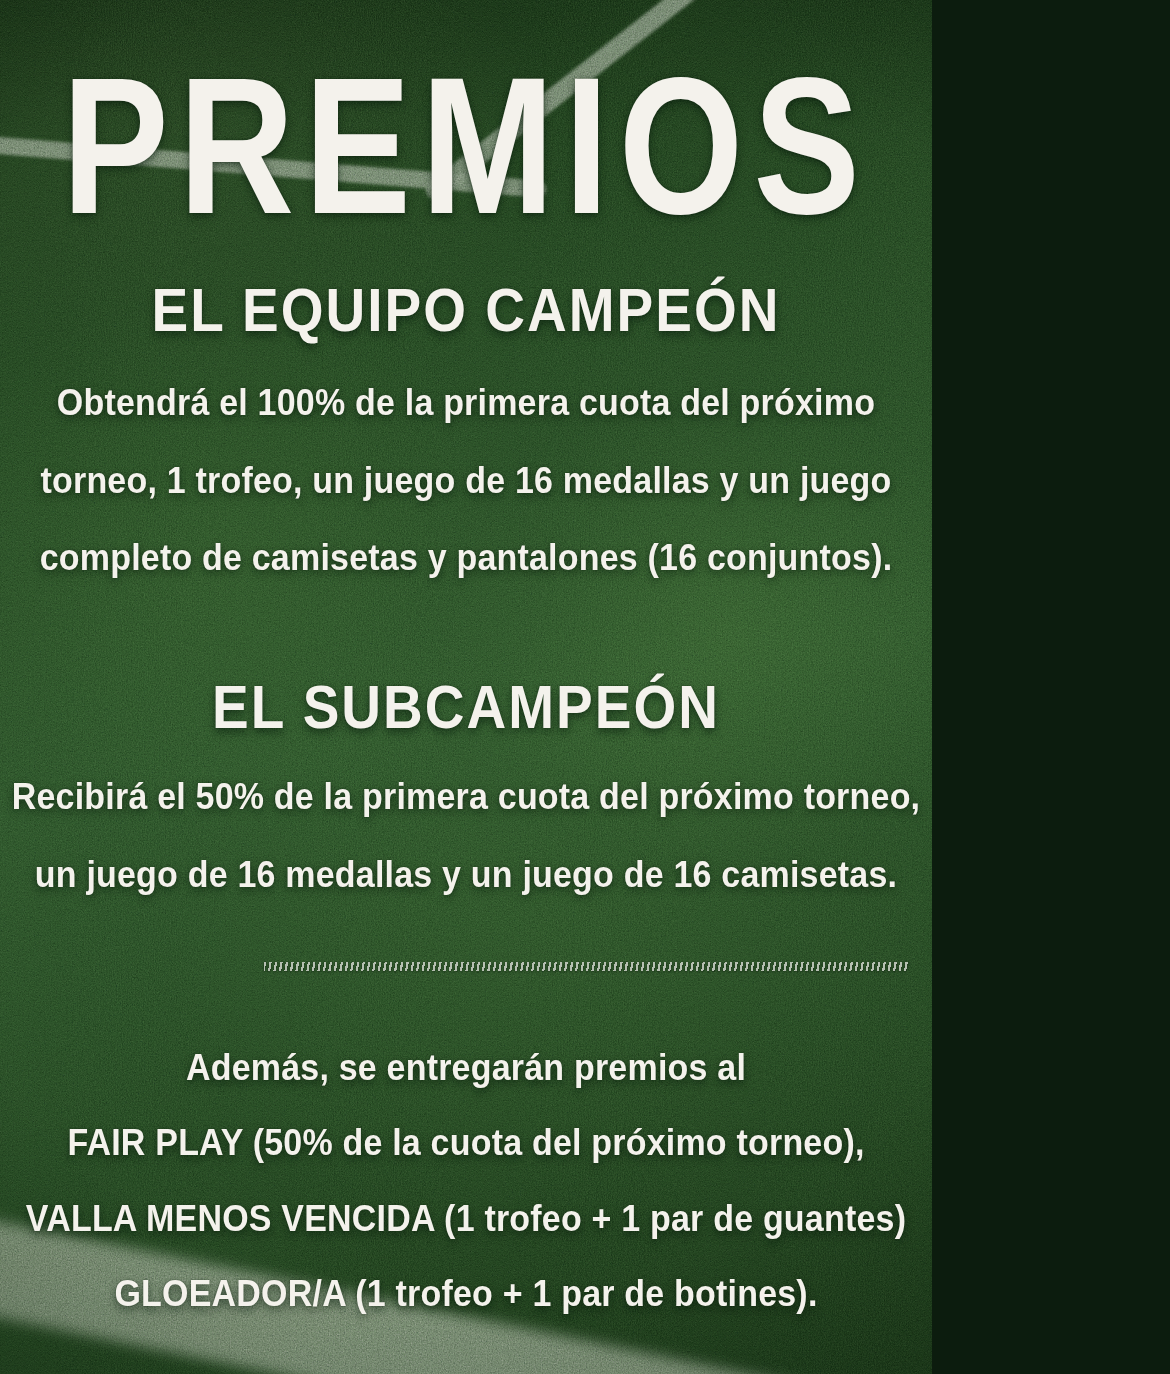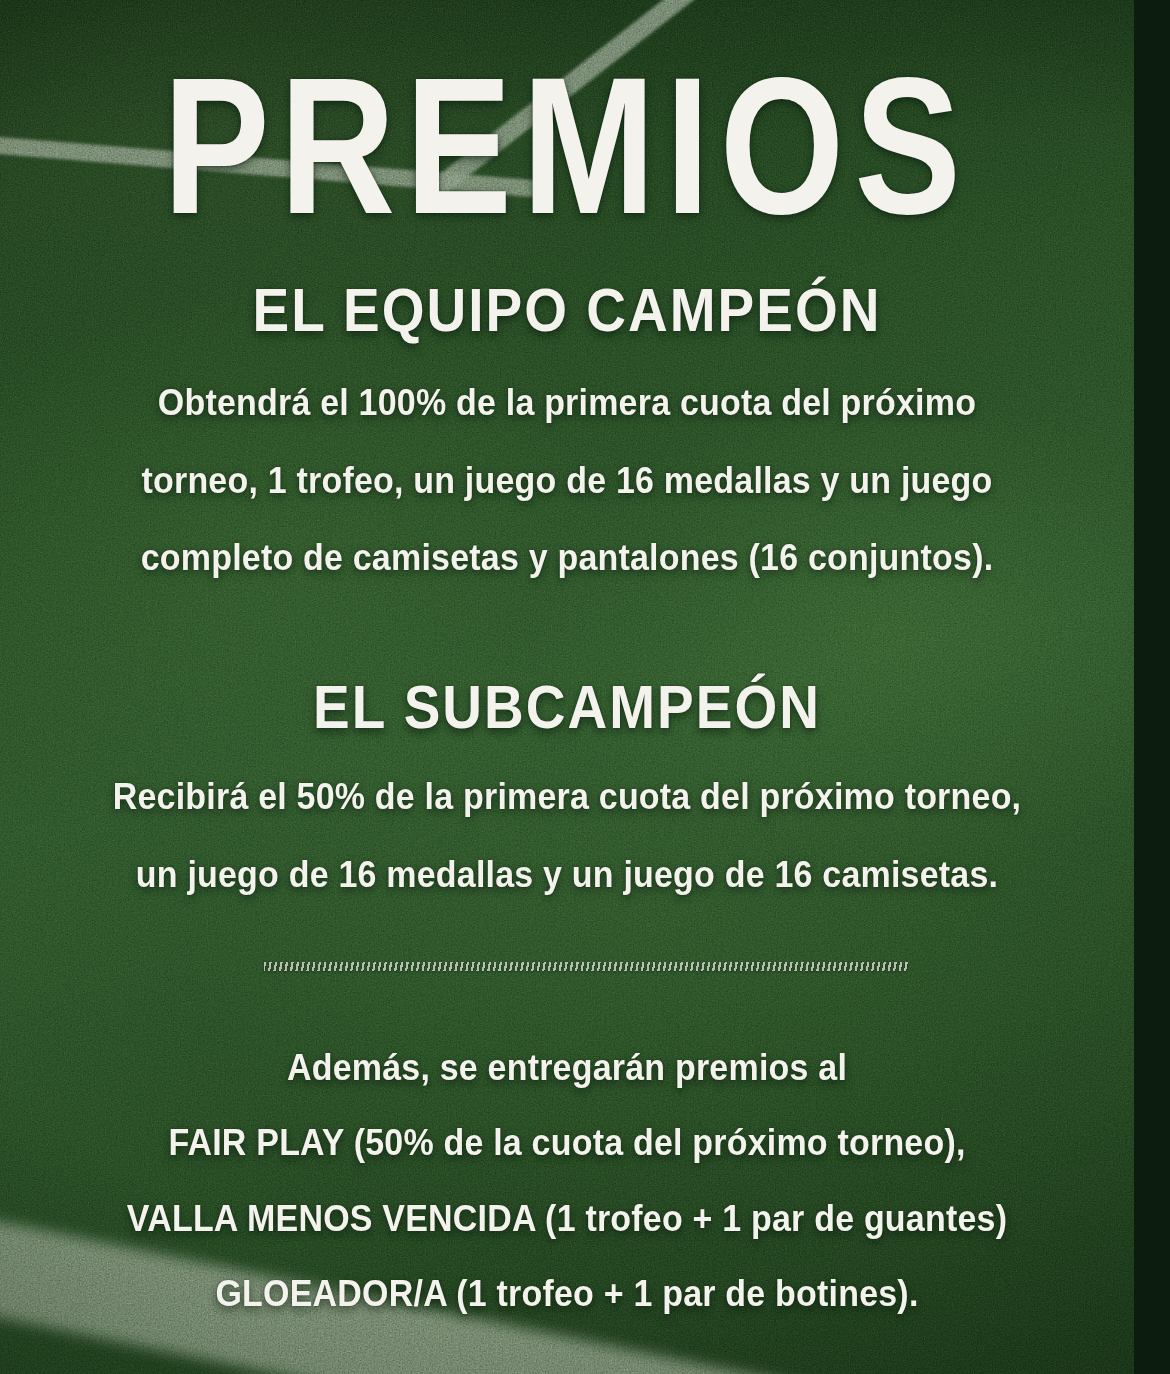--- a/index.html
+++ b/index.html
@@ -1,18 +1,18 @@
 <!DOCTYPE html>
 <html style="--grass-dark: #1d3a1b; --grass-mid: #2b5129; --grass-light: #356033; --text-color: #f4f2ec; --field-line: #b6c0b2;"><head>
 <meta charset="utf-8">
 <style>
   html,body{margin:0;padding:0;background:#0c1c0e;}
   .poster{
     position:relative;
-    width:1134px;height:1374px;
+    width:932px;height:1374px;
     overflow:hidden;
     font-family:"Liberation Sans",sans-serif;
   }
   
   .bg{
     position:absolute;inset:0;
     background:
       radial-gradient(55% 28% at 20% 9%, rgba(230,235,170,0.05), transparent 70%),
       radial-gradient(45% 24% at 78% 46%, rgba(120,180,90,0.20), transparent 70%),
       radial-gradient(48% 28% at 24% 41%, rgba(110,170,85,0.15), transparent 70%),

